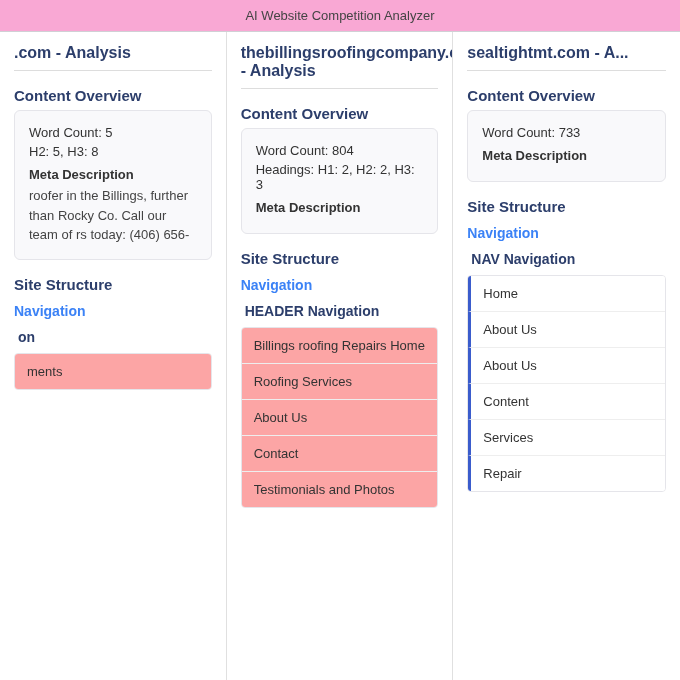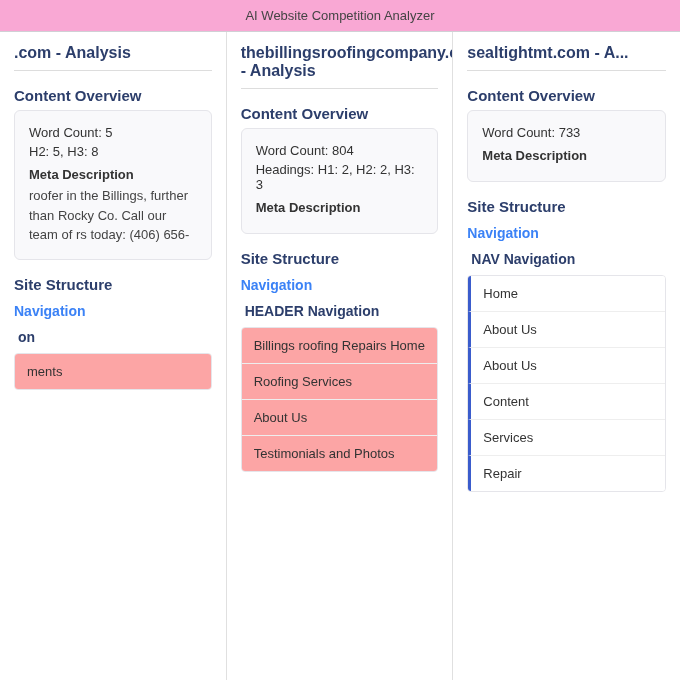--- a/index.html
+++ b/index.html
@@ -156,20 +156,21 @@
       <div class="meta-label">Meta Description</div>
     </div>
 
     <div class="section-title">Site Structure</div>
     <div class="sub-section-title">Navigation</div>
     <div class="nav-header">HEADER Navigation</div>
     <div class="nav-list">
       <div class="nav-item">Billings roofing Repairs Home</div>
       <div class="nav-item">Roofing Services</div>
       <div class="nav-item">About Us</div>
+      <div class="nav-item">Contact</div>
       <div class="nav-item">Testimonials and Photos</div>
     </div>
   </div>
 
   <div class="column">
     <div class="column-title trunc">sealtightmt.com - A...</div>
 
     <div class="section-title">Content Overview</div>
     <div class="content-box">
       <div class="stat-line">Word Count: 733</div>

